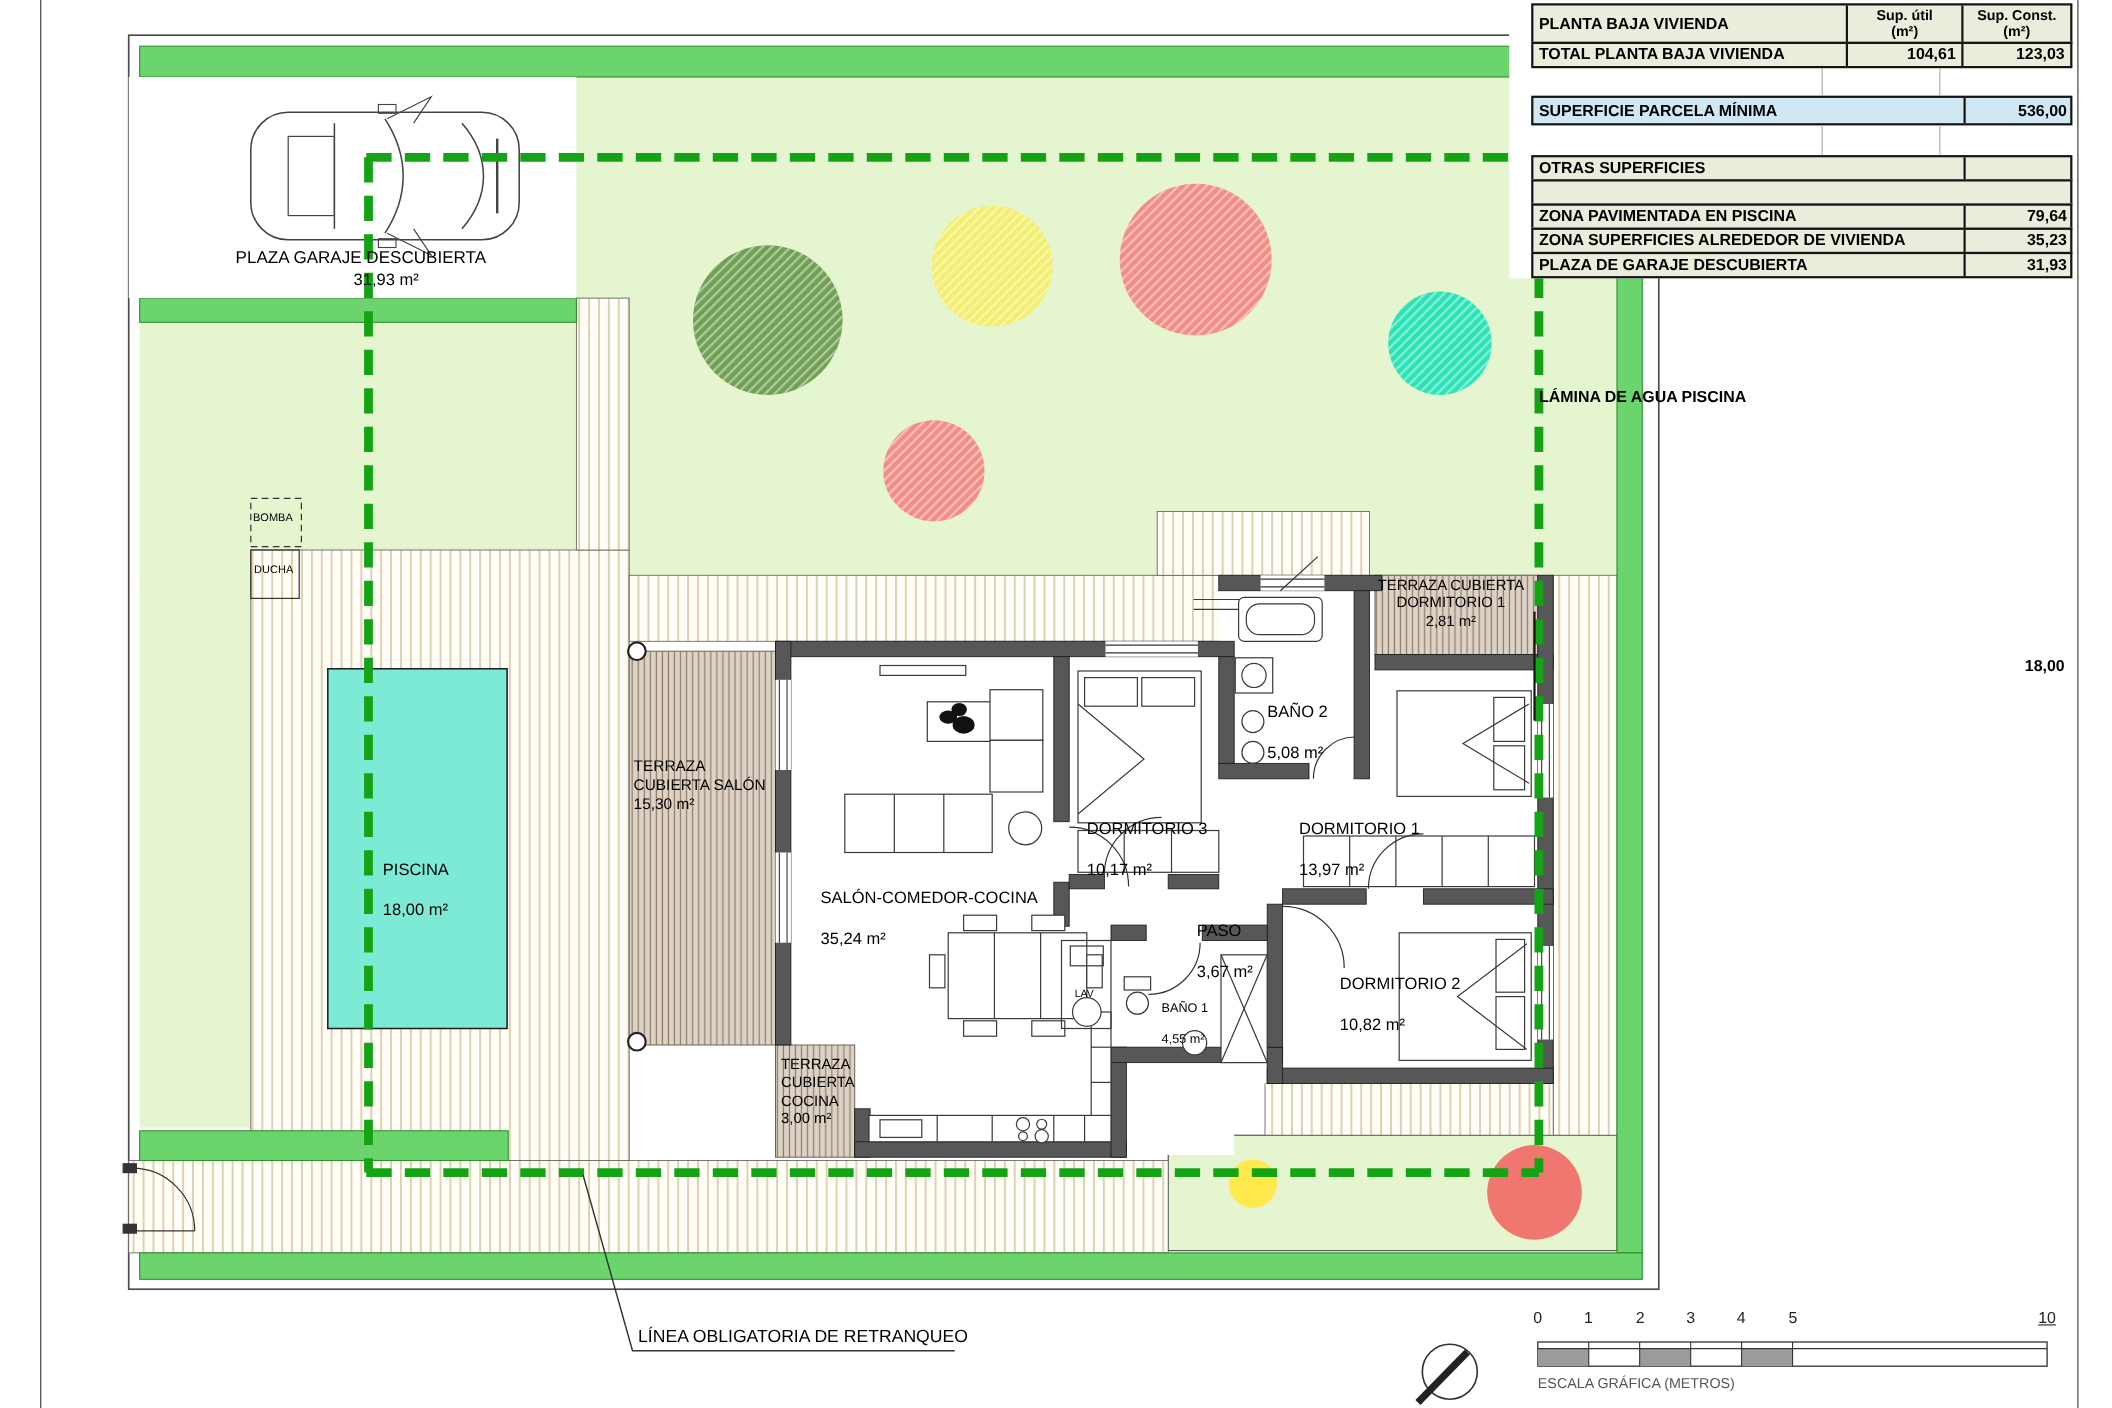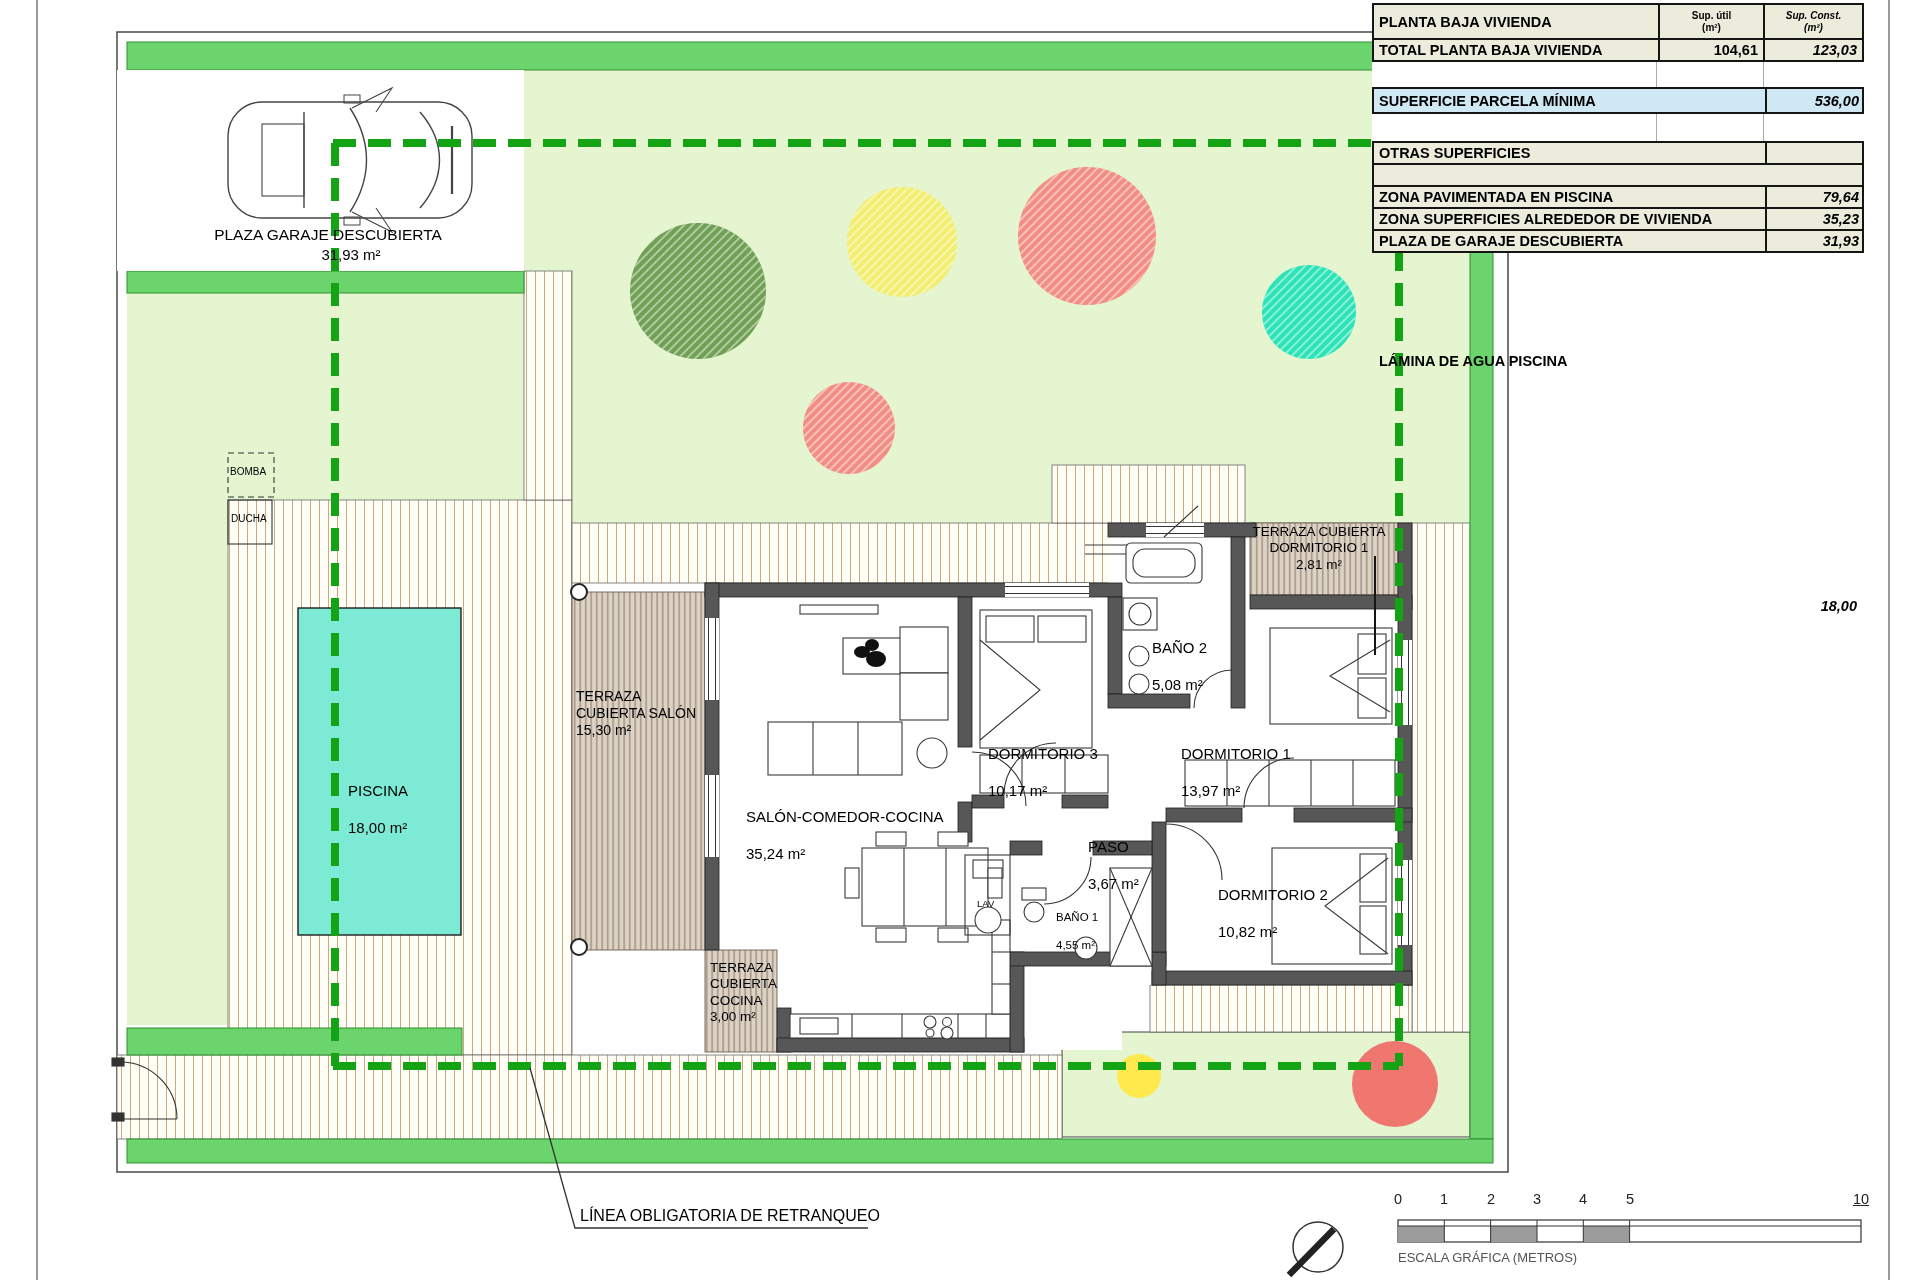--- a/index.html
+++ b/index.html
@@ -5,29 +5,29 @@
   html,body{margin:0;padding:0;background:#fff;}
   .page{position:relative;width:1920px;height:1280px;background:#fff;overflow:hidden;
         font-family:"Liberation Sans",sans-serif;}
   .plan-svg{position:absolute;left:0;top:0;}
   
   .lbl{position:absolute;color:#000;font-size:15px;line-height:1.22;white-space:pre-line;}
   .lbl .ln{display:block;}
   .ctr{text-align:center;}
   
   .sumtable{position:absolute;left:1372px;top:3px;width:492px;background:#fff;font-weight:bold;color:#000;}
-  .trow{display:flex;width:492px;box-sizing:border-box;border:2px solid #151515;background:#ECECDC;}
+  .trow{display:flex;width:492px;box-sizing:border-box;border:2px solid #151515;background:#ECECDC;margin-left:20px;}
   .trow + .trow{margin-top:-2px;}
   .trow.hl{background:var(--table_highlight_bg,#CFE8F4);}
   .c{box-sizing:border-box;padding:1px 5px;font-size:14.5px;display:flex;align-items:center;}
   .lab{flex:0 0 284px;}
   .lab2{flex:0 0 391px;}
   .v1{flex:0 0 105px;border-left:2px solid #151515;justify-content:flex-end;}
-  .v2{flex:0 0 99px;border-left:2px solid #151515;justify-content:flex-end;font-style:italic;}
-  .hc{justify-content:center;text-align:center;font-size:10px;line-height:1.12;white-space:pre-line;}
+  .v2{flex:0 0 99px;border-left:2px solid #151515;justify-content:flex-end;}
+  .hc{justify-content:center;text-align:center;font-size:13px;line-height:1.12;white-space:pre-line;}
   .tgap{position:relative;width:492px;}
   .tgap i{position:absolute;top:0;bottom:0;width:0;border-left:1.5px solid #ababab;}
   .tgap .gl1{left:284px;} .tgap .gl2{left:391px;}
   
   .tick{position:absolute;top:1191px;width:24px;text-align:center;font-size:14.5px;color:#222;}
 </style>
 </head>
 <body>
 
 <div class="page">

